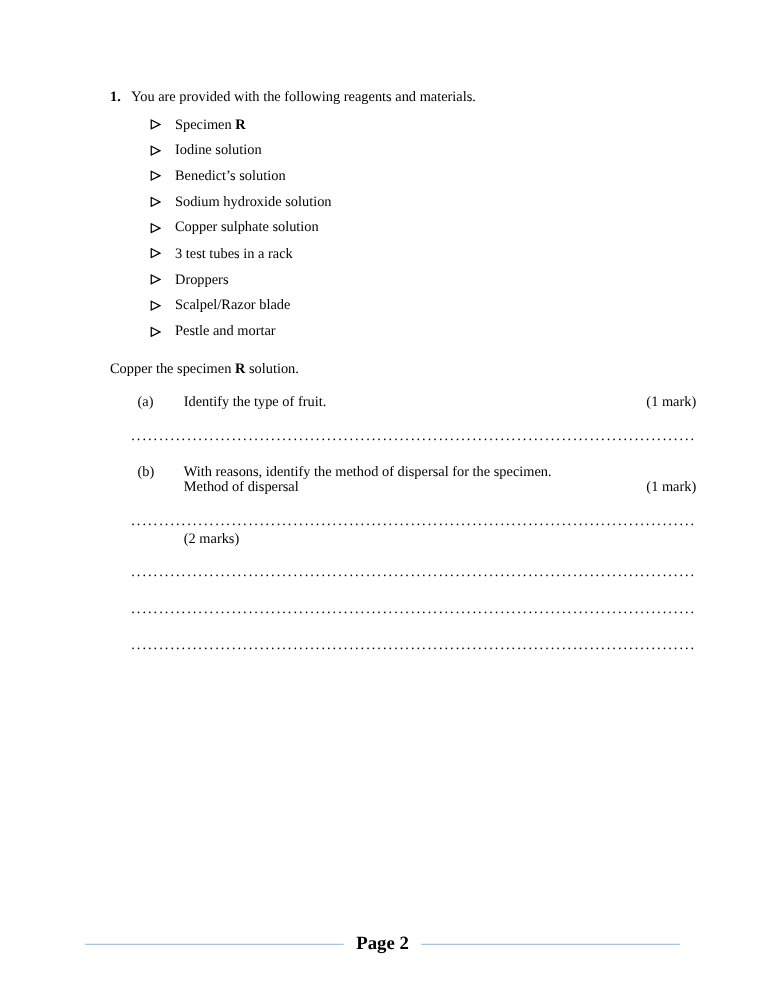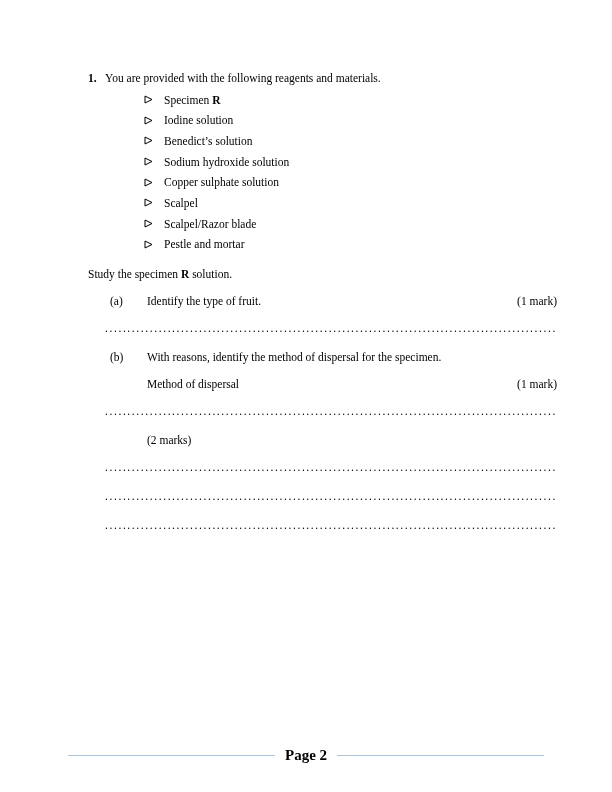--- a/index.html
+++ b/index.html
@@ -12,33 +12,33 @@
     font-size:11.5px;
     color:#000;
     overflow:hidden;
   }
   .content { padding:72px 55px 0 88px; }
 
   .q-line { display:flex; }
   .q-num { font-weight:bold; width:17px; flex:0 0 17px; }
 
   .bullets { margin-top:9px; }
-  .bullet-row { display:flex; align-items:center; height:13px; margin-bottom:7.7px; margin-left:56px; }
+  .bullet-row { display:flex; align-items:center; height:13px; margin-bottom:7.7px; margin-left:32px; }
   .bullet-glyph { width:20px; flex:0 0 20px; display:flex; align-items:center; }
   .bullet-glyph svg { display:block; }
 
   .study-line { margin-top:17px; }
 
   .part-row { display:flex; margin-top:15px; }
   .part-label { width:22px; flex:0 0 22px; text-align:left; margin-left:22px; }
   .part-gap { width:15px; flex:0 0 15px; }
   .part-text { flex:1; }
   .marks { flex:0 0 auto; text-align:right; }
 
-  .sub-row { display:flex; margin-top:15px; }
+  .sub-row { display:flex; }
   .sub-indent { width:59px; flex:0 0 59px; }
 
   .dots {
     margin-top:15px;
     margin-left:17px;
     width:452px;
     height:14px;
     overflow:hidden;
     white-space:nowrap;
     letter-spacing:1.6px;
@@ -106,42 +106,50 @@
             </svg>
           </span>
         <span><span>Copper sulphate solution</span><b></b></span>
       </div>
       <div class="bullet-row">
         <span class="bullet-glyph">
             <svg width="9" height="9" viewBox="0 0 9 9">
               <path d="M1 1 L8 4.5 L1 8 Z" fill="none" stroke="#000" stroke-width="1"></path>
             </svg>
           </span>
-        <span><span>Scalpel</span><b></b></span>
+        <span><span>3 test tubes in a rack</span><b></b></span>
+      </div>
+      <div class="bullet-row">
+        <span class="bullet-glyph">
+            <svg width="9" height="9" viewBox="0 0 9 9">
+              <path d="M1 1 L8 4.5 L1 8 Z" fill="none" stroke="#000" stroke-width="1"></path>
+            </svg>
+          </span>
+        <span><span>Droppers</span><b></b></span>
       </div>
       <div class="bullet-row">
         <span class="bullet-glyph">
             <svg width="9" height="9" viewBox="0 0 9 9">
               <path d="M1 1 L8 4.5 L1 8 Z" fill="none" stroke="#000" stroke-width="1"></path>
             </svg>
           </span>
         <span><span>Scalpel/Razor blade</span><b></b></span>
       </div>
       <div class="bullet-row">
         <span class="bullet-glyph">
             <svg width="9" height="9" viewBox="0 0 9 9">
               <path d="M1 1 L8 4.5 L1 8 Z" fill="none" stroke="#000" stroke-width="1"></path>
             </svg>
           </span>
         <span><span>Pestle and mortar</span><b></b></span>
       </div>
     </div>
 
     <div class="study-line">
-      <span>Study the specimen </span><b>R</b><span> solution.</span>
+      <span>Copper the specimen </span><b>R</b><span> solution.</span>
     </div>
 
     <div class="part-row">
       <span class="part-label">(a)</span>
       <span class="part-gap"></span>
       <span class="part-text">Identify the type of fruit.</span>
       <span class="marks">(1 mark)</span>
     </div>
 
     <div class="dots">............................................................................................................................................................................................................................................................................................................</div>

